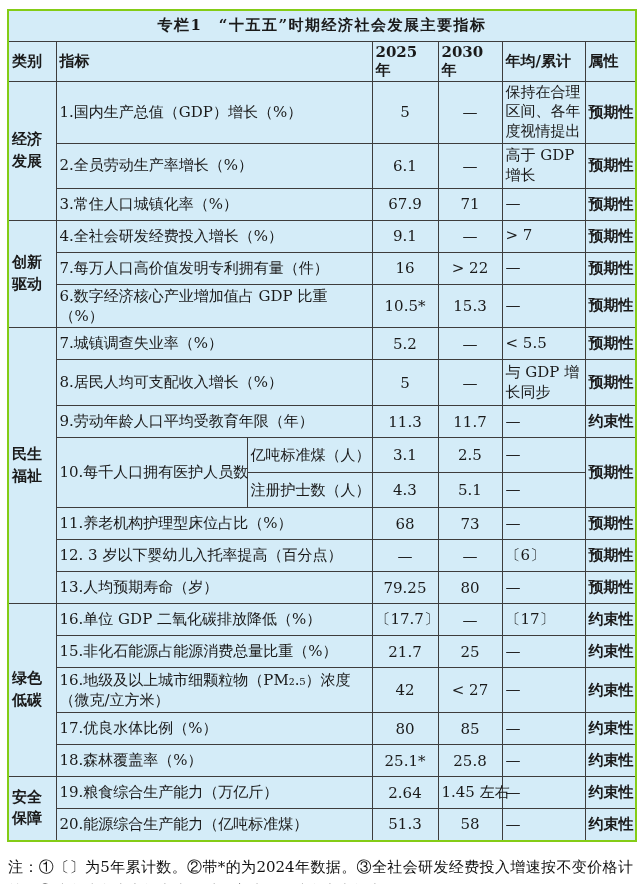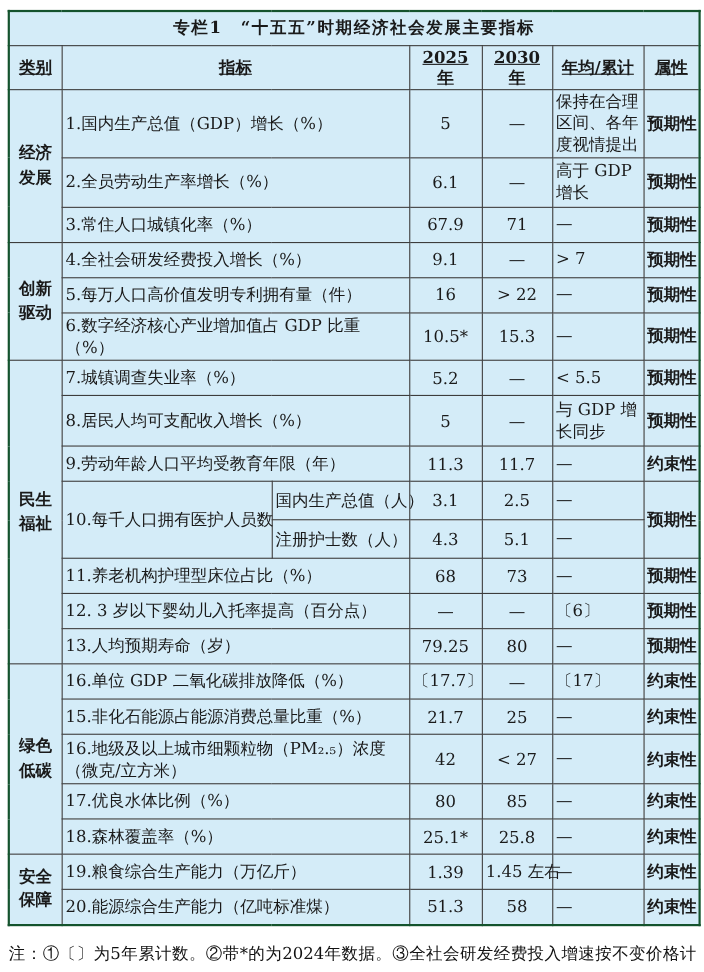--- a/index.html
+++ b/index.html
@@ -14,42 +14,41 @@
     width: 640px;
     height: 884px;
     box-sizing: border-box;
     padding-top: 9px;
   }
   table.indicators {
     border-collapse: collapse;
     table-layout: fixed;
     margin-left: 7px;
     width: 628px;
-    border: 2px solid #14532d;
+    border: 2px solid #84cc16;
   }
   table.indicators td, table.indicators th {
     border: 1px solid #3d3d3d;
     background: #d4ecf8;
     font-size: 15px;
     padding: 1px 3px;
     vertical-align: middle;
     box-sizing: border-box;
   }
   .title-cell {
     background: #c5d4de;
     font-weight: bold;
     text-align: center;
     font-size: 17px;
     letter-spacing: 1.5px;
     height: 31px;
   }
-  tr.hdr th { font-weight: bold; text-align: center; height: 38px; text-decoration: underline; }
+  tr.hdr th { font-weight: bold; text-align: left; height: 38px; }
   td.cat {
     font-weight: bold;
-    text-align: center;
     white-space: pre-line;
     line-height: 1.45;
     padding: 0 2px;
   }
   td.ind { text-align: left; padding-left: 5px; line-height: 1.35; }
   td.sub { text-align: left; padding-left: 4px; white-space: nowrap; }
   td.num { text-align: center; white-space: nowrap; padding: 1px 1px; }
   td.annual { text-align: left; line-height: 1.3; padding: 1px 2px; }
   td.attr { text-align: center; white-space: nowrap; padding: 1px 1px; font-weight: bold; }
   td.nowrap { white-space: nowrap; }
@@ -123,21 +122,21 @@
     <tr class="h32">
       <td class="cat" rowspan="3">创新
 驱动</td>
       <td class="ind" colspan="2">4.全社会研发经费投入增长（%）</td>
       <td class="num">9.1</td>
       <td class="num">—</td>
       <td class="annual">&gt; 7</td>
       <td class="attr">预期性</td>
     </tr>
     <tr class="h32">
-      <td class="ind" colspan="2">5.每万人口高价值发明专利拥有量（件）</td>
+      <td class="ind" colspan="2">7.每万人口高价值发明专利拥有量（件）</td>
       <td class="num">16</td>
       <td class="num">&gt; 22</td>
       <td class="annual">—</td>
       <td class="attr">预期性</td>
     </tr>
     <tr class="h32">
       <td class="ind" colspan="2">6.数字经济核心产业增加值占 GDP 比重（%）</td>
       <td class="num">10.5*</td>
       <td class="num">15.3</td>
       <td class="annual">—</td>
@@ -162,21 +161,21 @@
     </tr>
     <tr class="h32">
       <td class="ind" colspan="2">9.劳动年龄人口平均受教育年限（年）</td>
       <td class="num">11.3</td>
       <td class="num">11.7</td>
       <td class="annual">—</td>
       <td class="attr">约束性</td>
     </tr>
     <tr class="h35">
       <td class="ind nowrap" rowspan="2">10.每千人口拥有医护人员数</td>
-      <td class="sub">国内生产总值（人）</td>
+      <td class="sub">亿吨标准煤（人）</td>
       <td class="num">3.1</td>
       <td class="num">2.5</td>
       <td class="annual">—</td>
       <td class="attr" rowspan="2">预期性</td>
     </tr>
     <tr class="h35">
       <td class="sub">注册护士数（人）</td>
       <td class="num">4.3</td>
       <td class="num">5.1</td>
       <td class="annual">—</td>
@@ -238,21 +237,21 @@
       <td class="num">25.1*</td>
       <td class="num">25.8</td>
       <td class="annual">—</td>
       <td class="attr">约束性</td>
     </tr>
 
     <tr class="h32">
       <td class="cat" rowspan="2">安全
 保障</td>
       <td class="ind" colspan="2">19.粮食综合生产能力（万亿斤）</td>
-      <td class="num">1.39</td>
+      <td class="num">2.64</td>
       <td class="num">1.45 左右</td>
       <td class="annual">—</td>
       <td class="attr">约束性</td>
     </tr>
     <tr class="h32">
       <td class="ind" colspan="2">20.能源综合生产能力（亿吨标准煤）</td>
       <td class="num">51.3</td>
       <td class="num">58</td>
       <td class="annual">—</td>
       <td class="attr">约束性</td>

